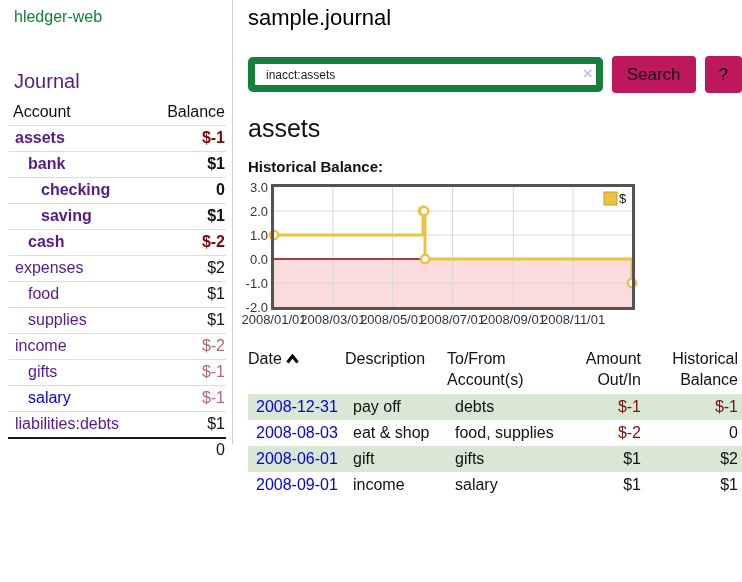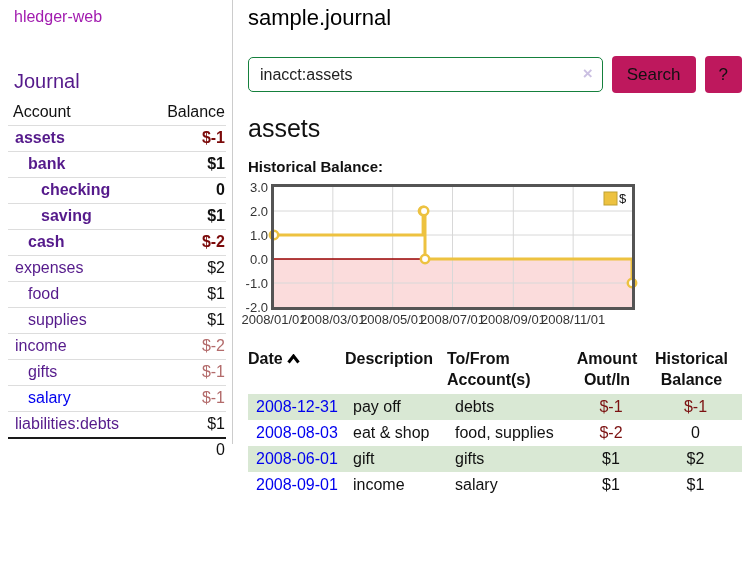--- a/index.html
+++ b/index.html
@@ -2,21 +2,21 @@
 <html><head>
 <meta charset="utf-8">
 <style>
   * { margin:0; padding:0; box-sizing:border-box; }
   html,body { width:742px; height:582px; background:#fff; overflow:hidden;
               font-family:"Liberation Sans", sans-serif; color:#111; }
 
   
   .sidebar { position:absolute; left:0; top:0; width:233px; height:444px;
              border-right:1px solid #ccc; }
-  .brand { position:absolute; left:14px; top:8px; font-size:16px; color:#a21caf;
+  .brand { position:absolute; left:14px; top:8px; font-size:16px; color:#15803d;
            text-decoration:none; cursor:pointer; }
   .nav-journal { position:absolute; left:14px; top:70px; font-size:20px; color:#551a8b;
            text-decoration:none; cursor:pointer; }
   .acct-table { position:absolute; left:8px; top:100px; width:218px;
                 border-collapse:collapse; font-size:16px; }
   .acct-table th { font-weight:normal; text-align:left; padding:3px 0 4px 5px; }
   .acct-table th.bal { text-align:right; padding-right:1px; }
   .acct-table tbody tr { border-top:1px solid #ddd; }
   .acct-table td { padding:3px 0 4px 0; }
   .acct-table td.bal { text-align:right; padding-right:1px; font-weight:normal; }
@@ -30,38 +30,38 @@
   .neg-soft   { color:#b36b6b; }
   .acct-table tr.total { border-top:2px solid #1a1a1a; }
   .acct-table tr.total td { padding-top:2px; }
 
   
   .main { position:absolute; left:248px; top:0; width:494px; }
   h1.title { font-size:22px; font-weight:normal; color:#000; margin-top:5px;
              letter-spacing:0; }
   .searchbar { margin-top:25px; display:flex; align-items:center; }
   .search-wrap { position:relative; width:362px; }
-  .search-wrap input { width:100%; height:35px; font-size:16px; color:#222;
+  .search-wrap input { width:100%; height:35px; font-size:12px; color:#222;
         font-family:"Liberation Sans", sans-serif;
-        padding:0 30px 0 11px; border:1px solid #15803d; border-radius:5px; outline:none; }
+        padding:0 30px 0 11px; border:7px solid #15803d; border-radius:5px; outline:none; }
   .clear-x { position:absolute; right:10px; top:7px; font-size:17px; font-weight:bold;
              color:#cbc0e2; cursor:pointer; }
   .btn { height:37px; margin-left:9px; background:#be185d; border:none; border-radius:4px;
          font-family:"Liberation Sans", sans-serif; font-size:17px; color:#111;
          padding:0 15px; cursor:pointer; }
   .btn.help { padding:0 14px; }
   h2.acct-head { font-size:25px; font-weight:normal; margin-top:21px; }
   .chart-label { font-size:15px; font-weight:bold; margin-top:15px; }
   #chart { margin-left:-8px; margin-top:5px; line-height:0; }
 
   
   #register { margin-top:14px; width:494px; border-collapse:collapse; font-size:16px; }
-  #register th { text-align:left; font-weight:bold; vertical-align:top;
+  #register th { text-align:left; font-weight:normal; vertical-align:top;
                  padding:2px 4px 4px 0; line-height:21px;margin-top:48px; }
-  #register th.num, #register td.num { text-align:center; padding-right:4px; }
+  #register th.num, #register td.num { text-align:right; padding-right:4px; }
   #register td { vertical-align:top; padding:3px 4px 4px 8px; line-height:19px; }
   #register tbody tr:nth-child(odd) { background:#d9e8d4; }
   #register td.date a { color:#0000ee; text-decoration:none; cursor:pointer; }
   #register td.neg { color:#7b1111; }
   .sort-icon { display:inline-block; margin-left:4px; }
 </style>
 </head>
 <body>
 
 <div class="sidebar">

